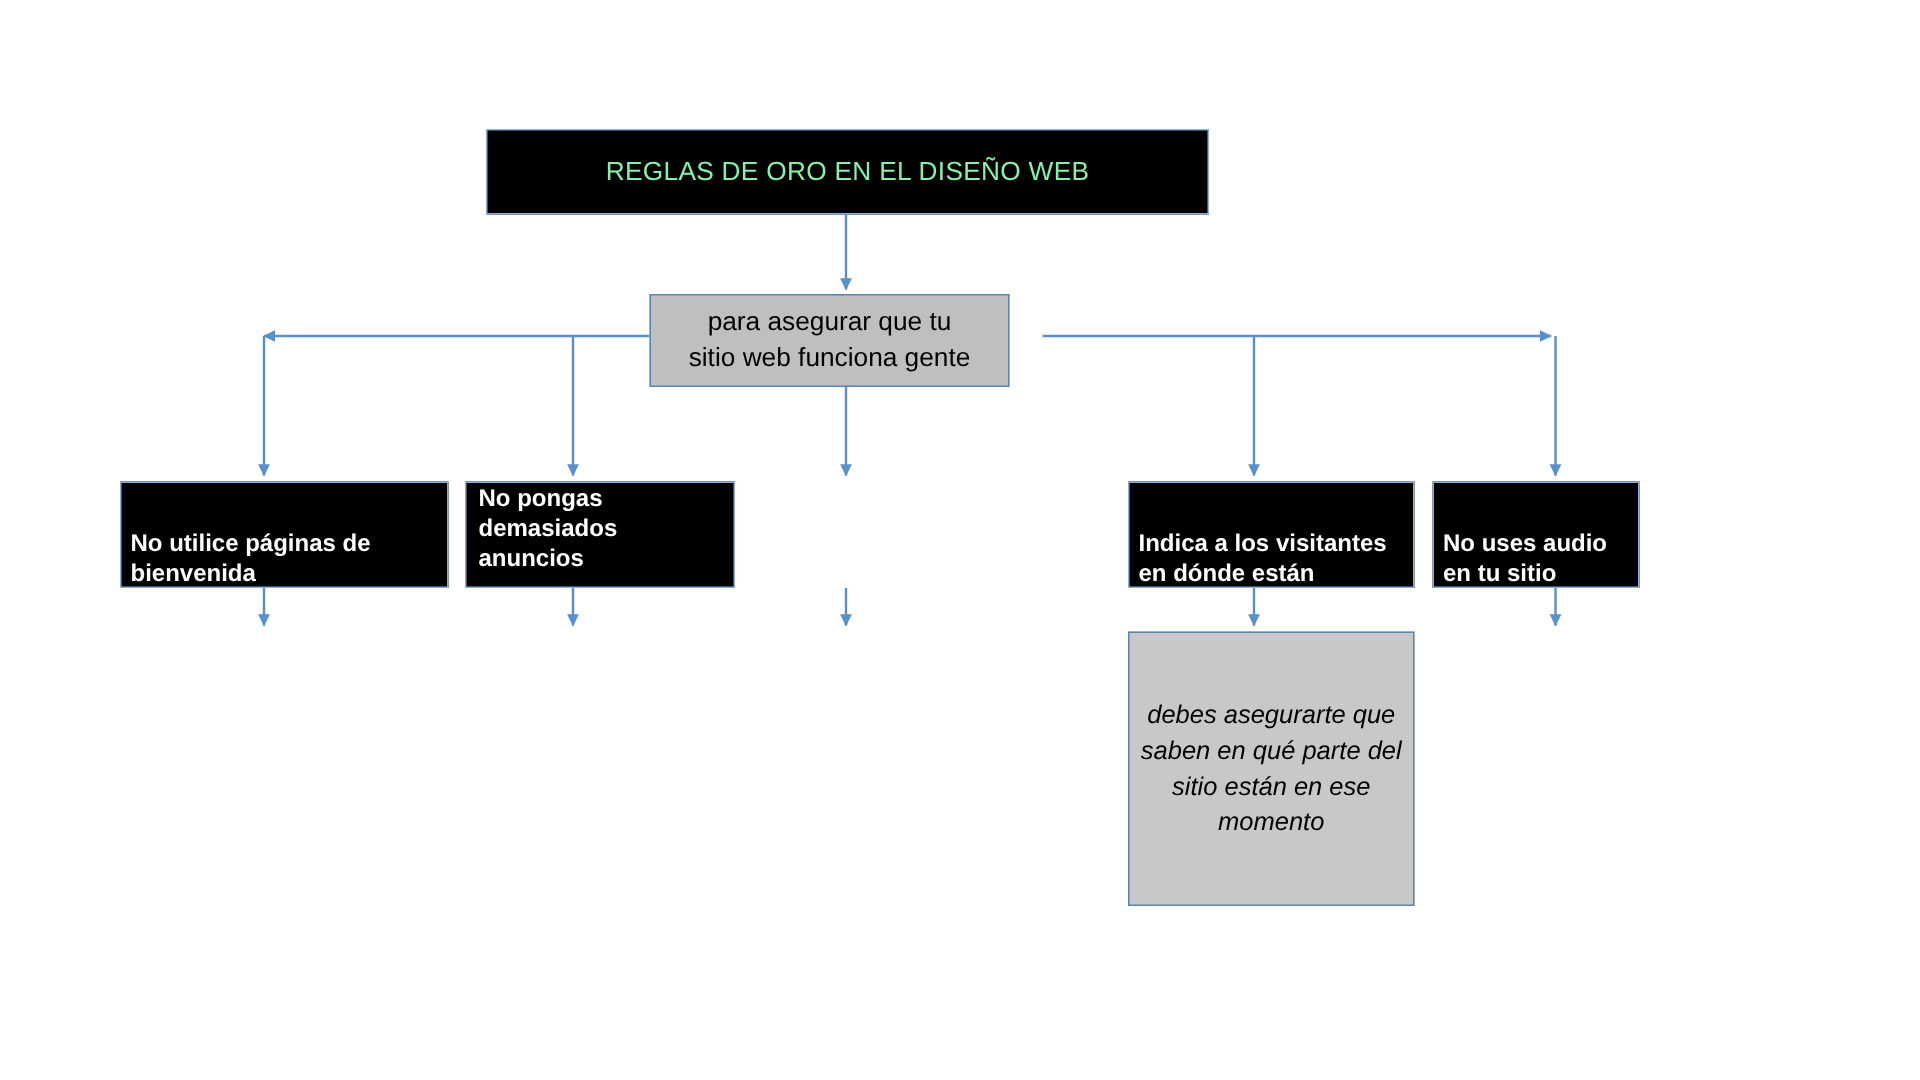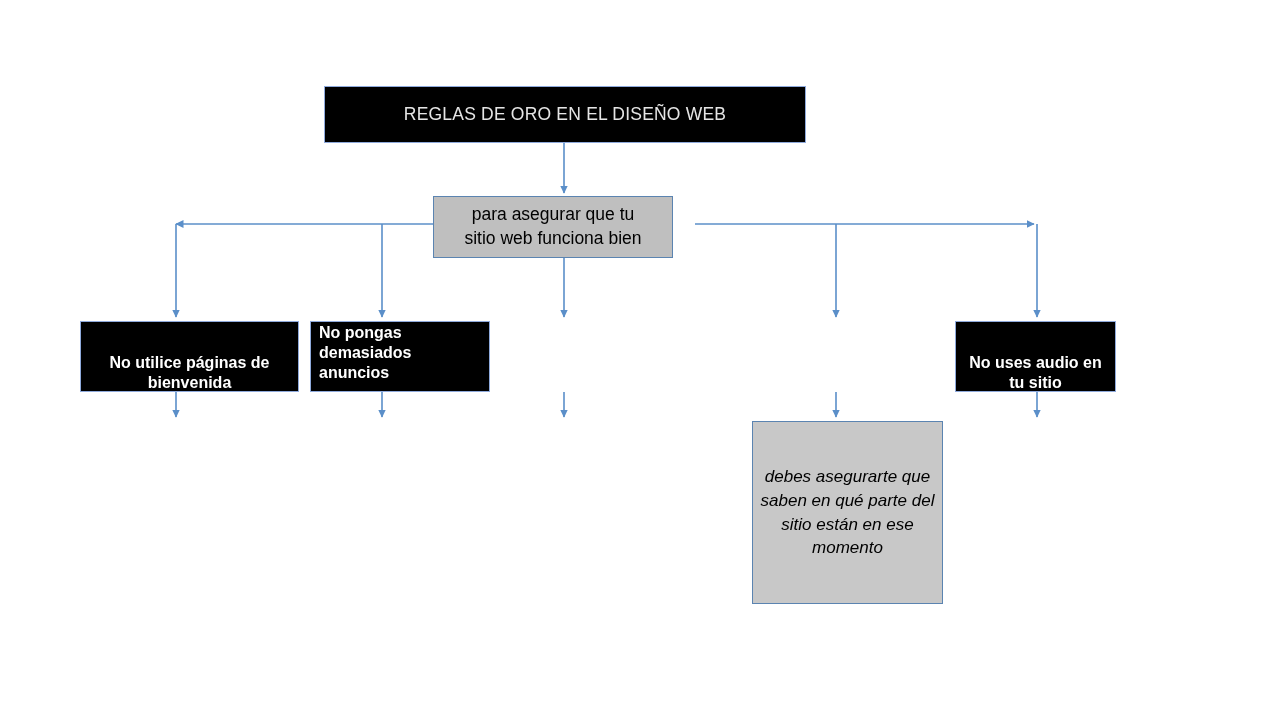--- a/index.html
+++ b/index.html
@@ -16,21 +16,21 @@
   .node{position:absolute;box-sizing:border-box;}
 
   
   .title-box{
     left:324px;top:86px;width:482px;height:57px;
     background:#000000;
     border:1px solid #8faadc;
     display:flex;align-items:center;justify-content:center;
   }
   .title-box .txt{
-    color:#e5e5e5;font-size:17.5px;letter-spacing:.2px;
+    color:#86efac;font-size:17.5px;letter-spacing:.2px;
     text-align:center;line-height:1.15;
   }
 
   
   .subtitle-box{
     left:433px;top:196px;width:240px;height:62px;
     background:#bfbfbf;
     border:1px solid #5b84b1;
     display:flex;align-items:center;justify-content:center;
   }
@@ -44,21 +44,21 @@
     background:#000000;
     border:1px solid #8faadc;
     overflow:hidden;
     display:flex;
   }
   .rule-box .txt{
     color:#ffffff;font-size:16px;font-weight:bold;line-height:1.25;
     width:100%;
   }
   .rule-box.align-center{align-items:center;justify-content:center;}
-  .rule-box.align-center .txt{text-align:center;padding:0 6px;margin-top:32px;}
+  .rule-box.align-center .txt{text-align:left;padding:0 6px;margin-top:32px;}
   .rule-box.align-left{align-items:flex-start;justify-content:center;}
   .rule-box.align-left .txt{text-align:left;padding:1px 6px 0 8px;}
 
   
   .detail-box{
     top:421px;height:183px;
     background:#c8c8c8;
     border:1px solid #5b84b1;
     display:flex;align-items:center;justify-content:center;
     overflow:hidden;
@@ -67,21 +67,21 @@
     color:#000000;font-size:17px;line-height:1.4;
     text-align:center;padding:0 6px;width:100%;
   }
   .it{font-style:italic;}
 
   
   .col1{left:80px;width:219px;}
   .col2{left:310px;width:180px;}
   .col3{left:502px;width:238px;}
   .col4{left:752px;width:191px;}
-  .col5{left:955px;width:161px;}
+  .col5{left:955px;width:138px;}
 </style>
 </head>
 <body>
 
 <div id="canvas">
 
   <svg class="connectors" viewBox="0 0 1280 720" xmlns="http://www.w3.org/2000/svg">
     <defs>
       <marker id="ah" markerWidth="9" markerHeight="9" refX="7.5" refY="4.5" orient="auto" markerUnits="userSpaceOnUse">
         <path d="M0,0.6 L8.2,4.5 L0,8.4 z" fill="#5b8fc9"></path>
@@ -109,29 +109,32 @@
     </g>
   </svg>
 
   <div class="node title-box">
     <div class="txt">REGLAS DE ORO EN EL DISEÑO WEB</div>
   </div>
 
   <div class="node subtitle-box">
     <div class="txt">
       <span>para asegurar que tu</span><br>
-      <span>sitio web funciona bien</span>
+      <span>sitio web funciona gente</span>
     </div>
   </div>
 
   <div class="node rule-box col1 align-center">
     <div class="txt">No utilice páginas de bienvenida</div>
   </div>
   <div class="node rule-box col2 align-left">
     <div class="txt">No pongas demasiados anuncios</div>
+  </div>
+  <div class="node rule-box col4 align-center">
+    <div class="txt">Indica a los visitantes en dónde están</div>
   </div>
   <div class="node rule-box col5 align-center">
     <div class="txt">No uses audio en tu sitio</div>
   </div>
 
   <div class="node detail-box col4">
     <div class="txt"><span class="it">debes asegurarte que saben en qué parte del sitio están en ese momento</span></div>
   </div>
 
 </div>

